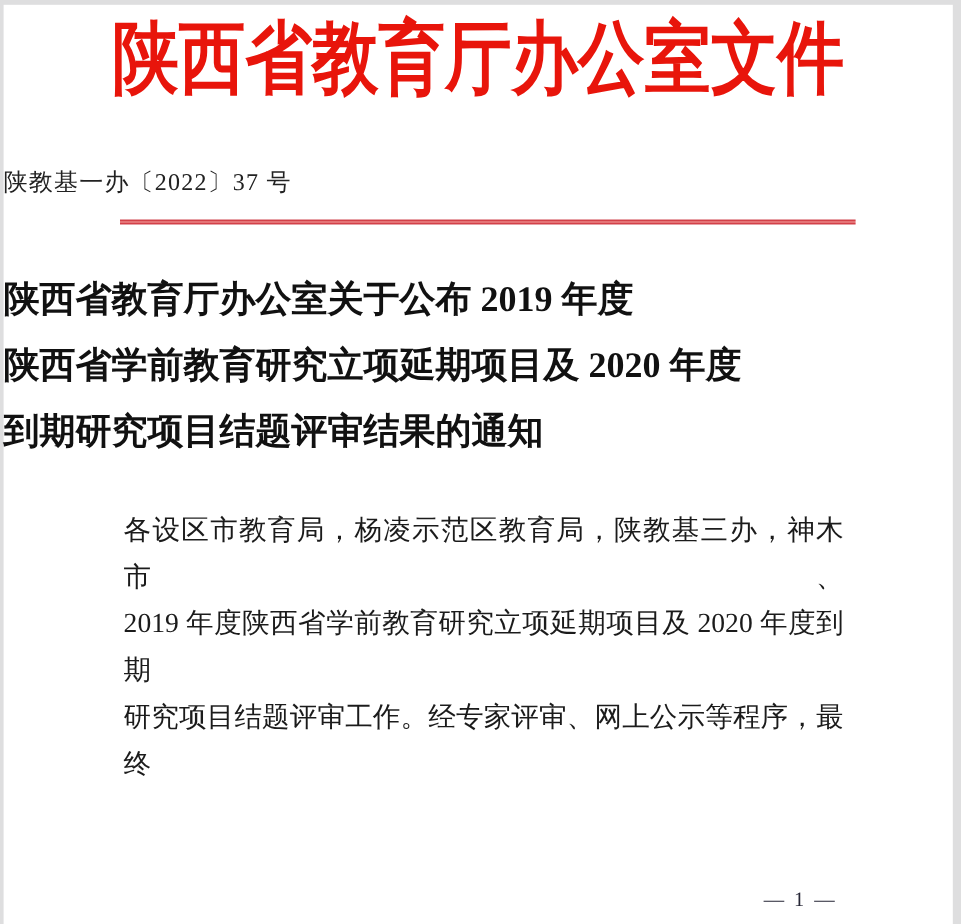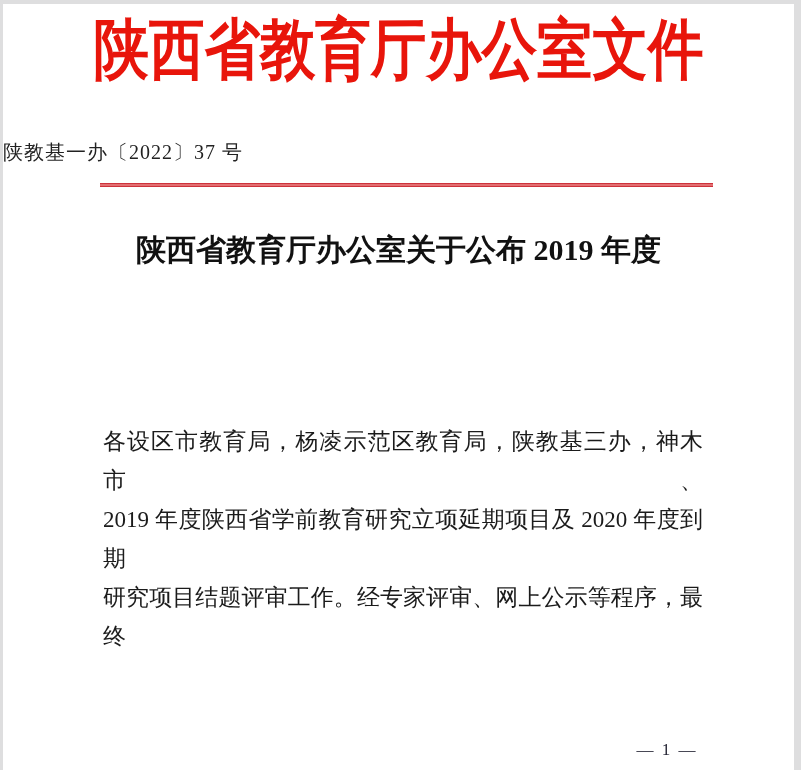--- a/index.html
+++ b/index.html
@@ -53,21 +53,21 @@
     left: 97px;
     width: 613px;
     height: 4px;
     background: linear-gradient(to bottom, #c21420 0%, #ee8c8c 50%, #c21420 100%);
   }
   .title-block {
     position: absolute;
     top: 218px;
     left: 0;
     right: 0;
-    text-align: center;
+    text-align: left;
     font-weight: bold;
     font-size: 30px;
     line-height: 55px;
     color: #111111;
   }
   .body-block {
     position: absolute;
     top: 418px;
     left: 100px;
     width: 600px;
@@ -105,20 +105,22 @@
   <div class="page">
 
     <div class="header-title">陕西省教育厅办公室文件</div>
 
     <div class="doc-number">陕教基一办〔2022〕37 号</div>
 
     <div class="red-line"></div>
 
     <div class="title-block">
       <div class="title-line">陕西省教育厅办公室关于公布 2019 年度</div>
+      <div class="title-line">陕西省学前教育研究立项延期项目及 2020 年度</div>
+      <div class="title-line">到期研究项目结题评审结果的通知</div>
     </div>
 
     <div class="body-block">
       <div class="body-line just">各设区市教育局，杨凌示范区教育局，陕教基三办，神木市、</div>
       <div class="body-line just">2019 年度陕西省学前教育研究立项延期项目及 2020 年度到期</div>
       <div class="body-line just">研究项目结题评审工作。经专家评审、网上公示等程序，最终</div>
 
     </div>
 
     <div class="page-number">— 1 —</div>

